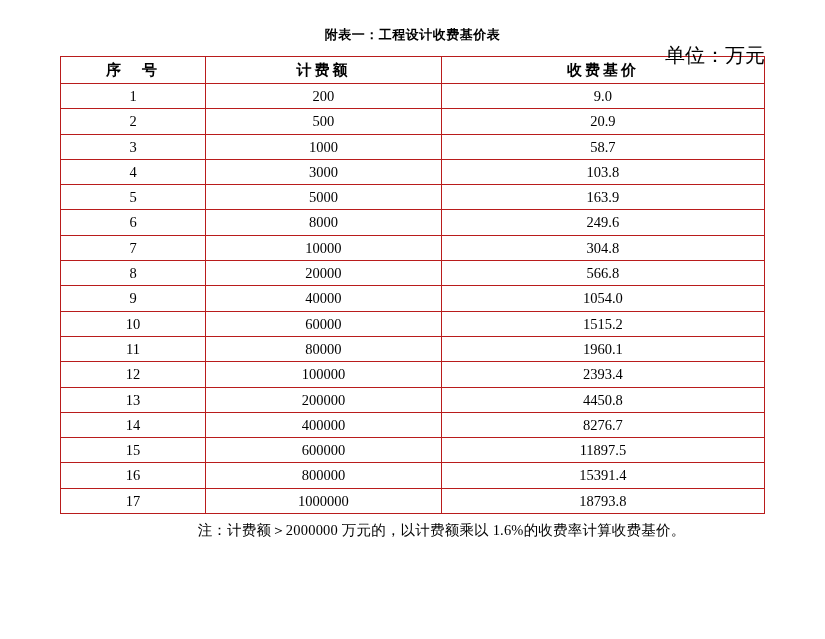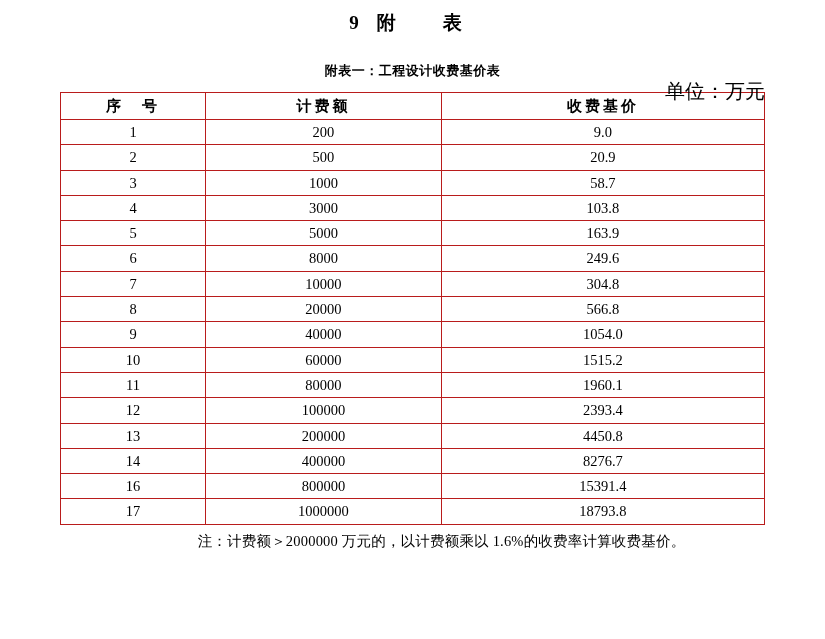--- a/index.html
+++ b/index.html
@@ -94,23 +94,20 @@
     padding-left: 58px;
     box-sizing: border-box;
     letter-spacing: 0.2px;
   }
 </style>
 </head>
 <body>
 
 <div class="page">
 
-  <div class="doc-title">
-    <span class="num">9</span><span class="ch">附　表</span>
-  </div>
 
   <div class="subtitle-row">
     <div class="subtitle">附表一：工程设计收费基价表</div>
     <div class="unit">单位：万元</div>
   </div>
 
   <table class="fee-table">
     <colgroup>
       <col class="c1">
       <col class="c2">
@@ -188,20 +185,25 @@
         <td>13</td>
         <td>200000</td>
         <td>4450.8</td>
       </tr>
       <tr>
         <td>14</td>
         <td>400000</td>
         <td>8276.7</td>
       </tr>
       <tr>
+        <td>15</td>
+        <td>600000</td>
+        <td>11897.5</td>
+      </tr>
+      <tr>
         <td>16</td>
         <td>800000</td>
         <td>15391.4</td>
       </tr>
       <tr>
         <td>17</td>
         <td>1000000</td>
         <td>18793.8</td>
       </tr>
     </tbody>

